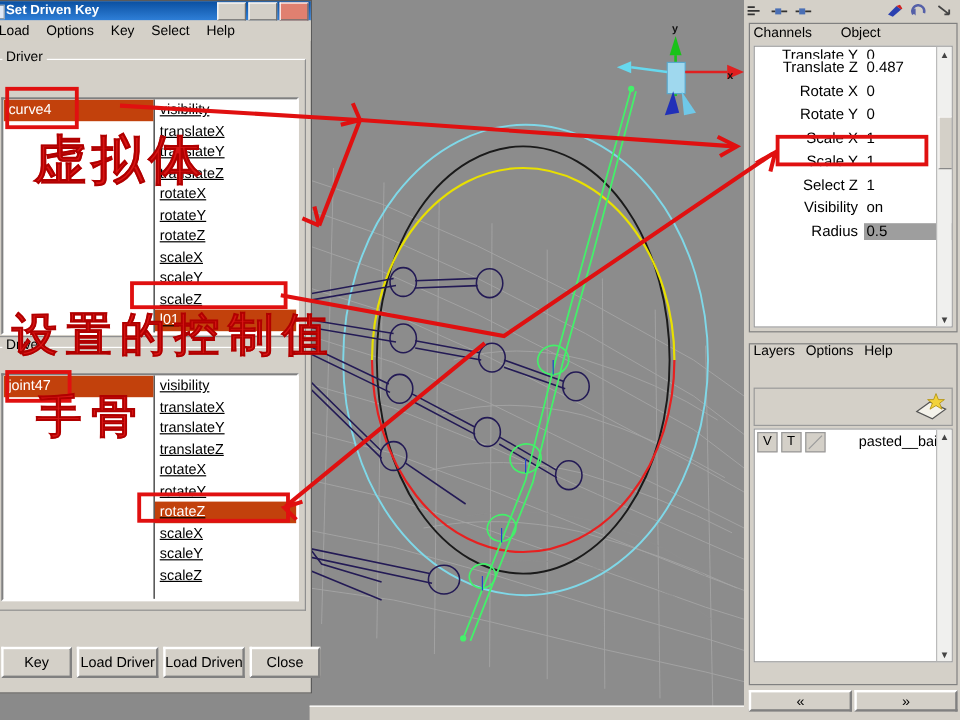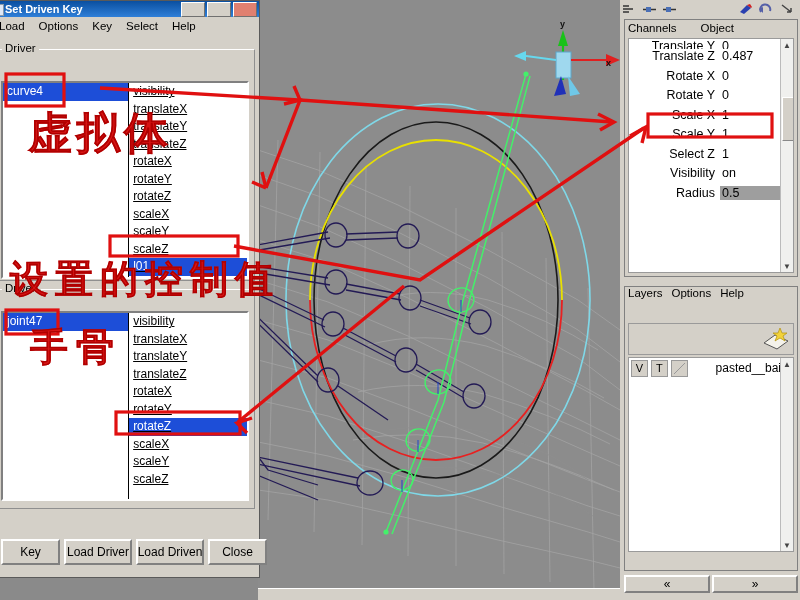--- a/index.html
+++ b/index.html
@@ -34,21 +34,21 @@
   
   #sdk{left:-12px;top:0;width:272px;height:578px;border:1px solid #5a5a5a;box-sizing:border-box;}
   .group{position:absolute;border:1px solid #8f8f8f;border-top-color:#ffffff;border-left-color:#ffffff;}
   .group-label{position:absolute;background:#d4d0c8;font-size:11.5px;padding:0 3px;top:-8px;left:6px;text-align:right;}
 
   .listpair{position:absolute;display:flex;background:#fff;border:2px solid;border-color:#808080 #fff #fff #808080;}
   .lp-col{height:100%;overflow:hidden;position:relative;background:#fff;}
   .lp-col.left{width:138px;border-right:1px solid #000;}
   .lp-col.right{width:130px;text-decoration:underline;}
   .lrow{height:17.5px;line-height:17.5px;font-size:12px;padding-left:4px;color:#000;white-space:nowrap;overflow:hidden;}
-  .lrow.sel{background:#1d4ed8;color:#fff;}
+  .lrow.sel{background:#c2410c;color:#fff;}
 
   .btnrow{position:absolute;display:flex;align-items:center;gap:4px;}
   .mbtn{height:22px;background:#d4d0c8;border:2px solid;border-color:#ffffff #808080 #808080 #ffffff;
         font-size:12px;display:flex;align-items:center;justify-content:center;color:#000;overflow:hidden;white-space:nowrap;}
 
   
   .rightcol{position:absolute;left:620px;top:0;width:180px;height:600px;background:#d4d0c8;}
   .icontoolbar{position:absolute;left:0;top:0;width:180px;height:19px;background:#d4d0c8;display:flex;align-items:center;}
   .ti{width:20px;height:17px;display:flex;align-items:center;justify-content:center;}
   .ti svg{display:block;}

